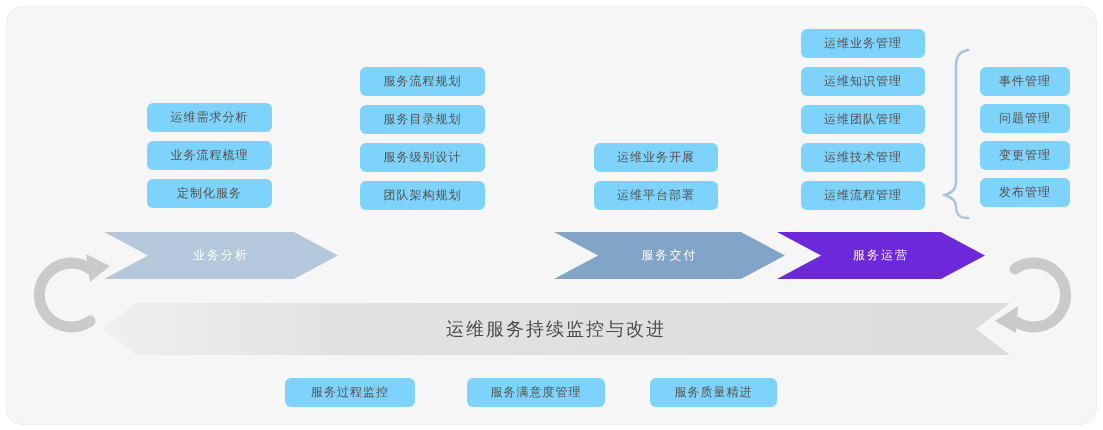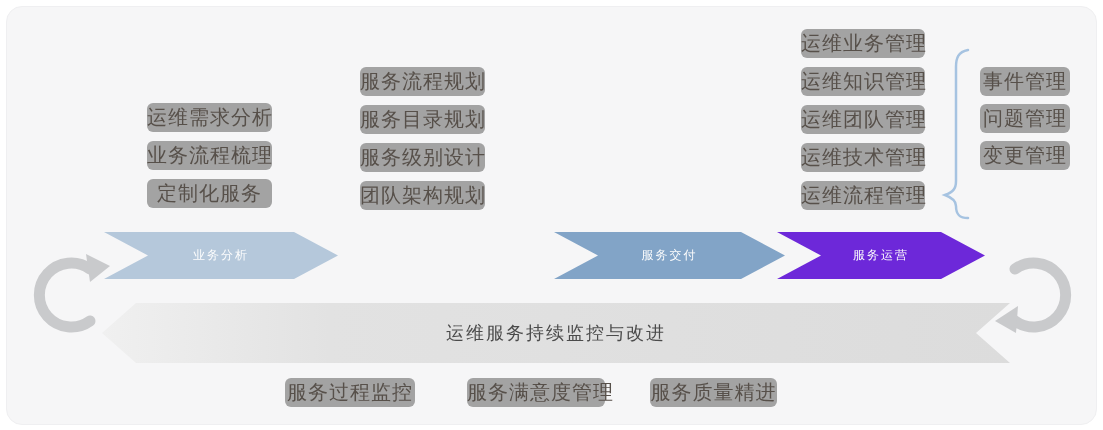--- a/index.html
+++ b/index.html
@@ -2,34 +2,34 @@
 <html><head>
 <meta charset="utf-8">
 <style>
   html,body{margin:0;padding:0;background:#ffffff;}
   body{font-family:"Liberation Sans","DejaVu Sans",sans-serif;}
   .canvas{position:relative;width:1103px;height:430px;background:#ffffff;overflow:hidden;}
   .card{position:absolute;left:6px;top:6px;width:1089px;height:417px;background:#f6f6f7;border:1px solid #efeff1;border-radius:16px;}
 
   
   .col{position:absolute;display:flex;flex-direction:column;gap:9px;}
-  .pill{height:29px;line-height:29px;background:#a3a3a3;border-radius:6px;text-align:center;
-        color:#57504a;font-size:20px;letter-spacing:1px;white-space:nowrap;}
+  .pill{height:29px;line-height:29px;background:#7dd3fc;border-radius:6px;text-align:center;
+        color:#57504a;font-size:12px;letter-spacing:1px;white-space:nowrap;}
 
   
   .chev{position:absolute;top:232px;height:47px;display:flex;align-items:center;justify-content:center;
         color:#fdfdfd;font-size:12px;letter-spacing:2px;
         clip-path:polygon(0 0, calc(100% - 44px) 0, 100% 50%, calc(100% - 44px) 100%, 0 100%, 44px 50%);}
   .chev-1{left:104px;width:234px;background:#b5c8db;}
   .chev-2{left:330px;width:232px;background:#8babcd;}
   .chev-3{left:554px;width:231px;background:#82a4c7;text-align:center;}
   .chev-4{left:777px;width:208px;background:#6d28d9;}
 
   
-  .band{position:absolute;left:102px;top:303px;width:908px;height:60px;
+  .band{position:absolute;left:102px;top:303px;width:908px;height:52px;
         background:linear-gradient(90deg,#f0f0f0 0%,#e2e2e2 25%,#dcdcdc 100%);
         clip-path:polygon(0 50%, 34px 0, 100% 0, calc(100% - 34px) 50%, 100% 100%, 34px 100%);
         display:flex;align-items:center;justify-content:center;
         color:#4b4b4b;font-size:18px;letter-spacing:2px;}
 
   .svg-abs{position:absolute;}
 </style>
 </head>
 <body>
 
@@ -42,37 +42,42 @@
     <div class="pill">定制化服务</div>
   </div>
 
   <div class="col" style="left:360px;top:67px;width:125px;">
     <div class="pill">服务流程规划</div>
     <div class="pill">服务目录规划</div>
     <div class="pill">服务级别设计</div>
     <div class="pill">团队架构规划</div>
   </div>
 
+  <div class="col" style="left:594px;top:143px;width:124px;">
+    <div class="pill">运维业务开展</div>
+    <div class="pill">运维平台部署</div>
+  </div>
 
   <div class="col" style="left:801px;top:29px;width:124px;">
     <div class="pill">运维业务管理</div>
     <div class="pill">运维知识管理</div>
     <div class="pill">运维团队管理</div>
     <div class="pill">运维技术管理</div>
     <div class="pill">运维流程管理</div>
   </div>
 
   <svg class="svg-abs" style="left:938px;top:48px;" width="36" height="172" viewBox="0 0 36 172">
     <path d="M30 2 C20 4 18 10 18 19 L18 133 C18 141 15 144 7 147 C15 150 18 153 18 158 C18 166 21 170 30 170" fill="none" stroke="#a6c3e1" stroke-width="2.5" stroke-linecap="round"></path>
   </svg>
 
   <div class="col" style="left:980px;top:67px;width:90px;gap:8px;">
     <div class="pill">事件管理</div>
     <div class="pill">问题管理</div>
     <div class="pill">变更管理</div>
+    <div class="pill">发布管理</div>
   </div>
 
   <div class="chev chev-1">
     <span>业务分析</span>
   </div>
   <div class="chev chev-3">
     <span>服务交付</span>
   </div>
   <div class="chev chev-4">
     <span>服务运营</span>

